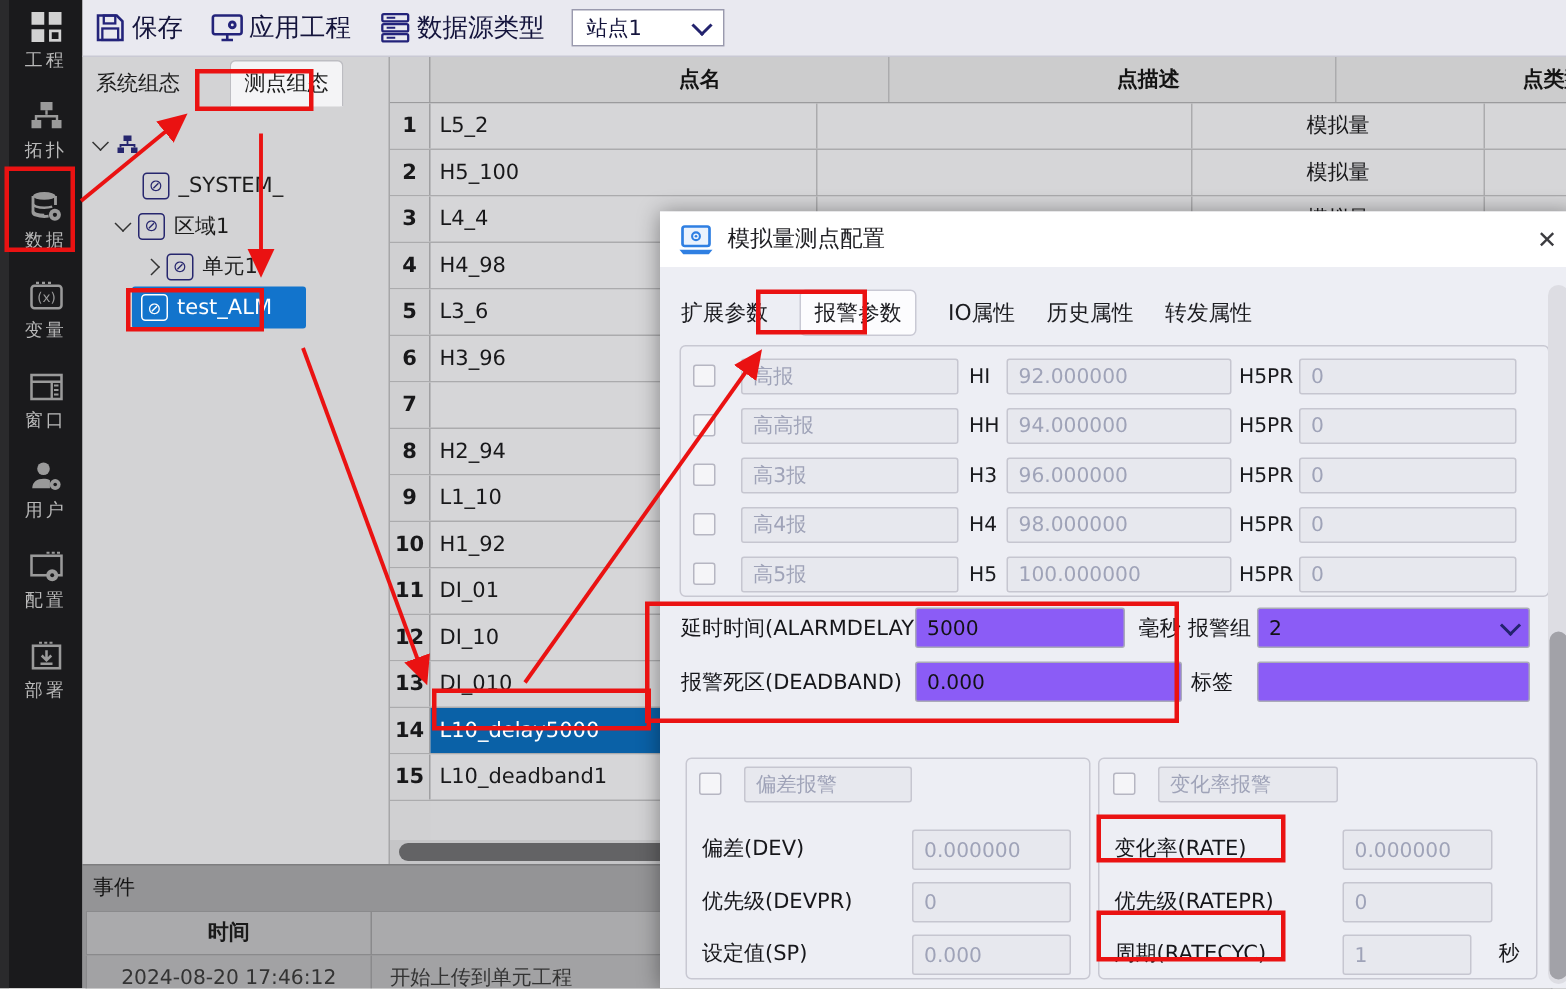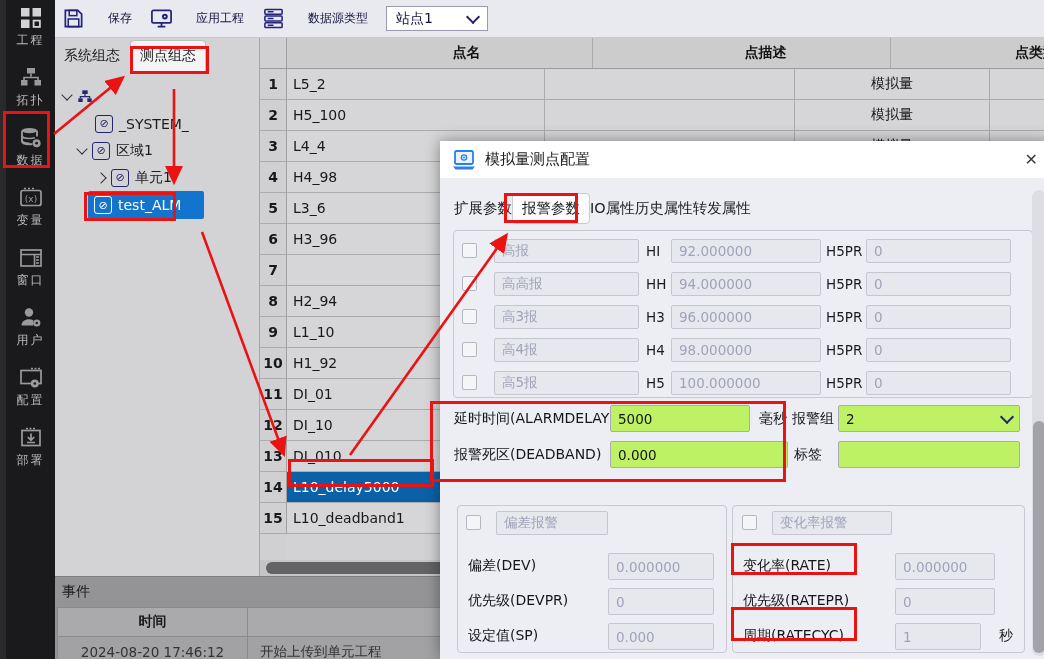--- a/index.html
+++ b/index.html
@@ -8,32 +8,32 @@
   
   .sidebar{position:absolute;left:0;top:0;width:55px;height:659px;background:#1a1a1c;
            display:flex;flex-direction:column;align-items:center;padding-top:6px;box-sizing:border-box;gap:17px;
            border-left:6px solid #2a2a2c;}
   .side-item{display:flex;flex-direction:column;align-items:center;gap:2px;width:100%;}
   .side-item svg{width:24px;height:24px;}
   .side-label{font-size:12px;color:#b9b9b9;letter-spacing:2px;white-space:nowrap;}
   
   .toolbar{position:absolute;left:55px;top:0;width:989px;height:38px;background:#e9e9f0;
            border-bottom:1px solid #c9c9d4;display:flex;align-items:center;gap:18px;padding-left:7px;box-sizing:border-box;}
-  .tbtn{display:flex;align-items:center;gap:23px;font-size:12px;color:#14143c;cursor:default;}
+  .tbtn{display:flex;align-items:center;gap:3px;font-size:17px;color:#14143c;cursor:default;}
   .tbtn svg{width:23px;height:23px;}
   .site-select{width:102px;height:25px;background:#fff;border:1px solid #9a9aae;display:flex;align-items:center;
                justify-content:space-between;padding:5px 9px;font-size:14px;color:#14143c;box-sizing:border-box;}
   .chev{width:8px;height:8px;border-left:2px solid #23236e;border-bottom:2px solid #23236e;
         transform:rotate(-45deg);margin-top:-4px;}
   
   .tree-panel{position:absolute;left:55px;top:38px;width:205px;height:538px;background:#d3d3d5;
               border-right:1px solid #a6a6a8;box-sizing:border-box;}
   .tree-tabs{height:33px;display:flex;align-items:flex-end;font-size:14px;color:#1c1c1c;}
   .tree-tab{padding:6px 9px;display:flex;align-items:center;}
-  .tree-tab.active{background:#f4f4f6;border:1px solid #bdbdc2;border-bottom:none;border-radius:4px 4px 0 0;margin-left:1px;}
+  .tree-tab.active{background:#f4f4f6;border:1px solid #bdbdc2;border-bottom:none;border-radius:4px 4px 0 0;margin-left:24px;}
   .tree-body{padding-top:12px;font-size:14px;color:#1c1c1c;}
   .trow{display:flex;align-items:center;height:27px;gap:6px;}
   .texp{width:7px;height:7px;border-left:1.8px solid #333;border-bottom:1.8px solid #333;flex:none;}
   .texp.open{transform:rotate(-45deg);margin-top:-3px;}
   .texp.closed{transform:rotate(-135deg);margin-left:2px;}
   .node-ico{width:16px;height:16px;border:1.6px solid #26266e;border-radius:3px;display:flex;align-items:center;
             justify-content:center;font-size:11px;line-height:1;color:#26266e;flex:none;background:transparent;}
   .trow.selrow{margin-left:33px;width:110px;background:#1274cc;color:#fff;height:28px;padding-left:6px;border-radius:2px;}
   .trow.selrow .node-ico{border-color:#fff;color:#fff;}
   
@@ -59,31 +59,31 @@
   .e-head{display:flex;height:30px;background:#aaaaac;border:1px solid #8a8a8c;font-size:14px;font-weight:bold;color:#1a1a1a;box-sizing:border-box;}
   .e-col1{width:190px;display:flex;align-items:center;justify-content:center;border-right:1px solid #8a8a8c;box-sizing:border-box;flex:none;}
   .e-col2{flex:1;display:flex;align-items:center;padding-left:12px;box-sizing:border-box;}
   .e-row{display:flex;height:30px;background:#a2a2a4;border:1px solid #8a8a8c;border-top:none;font-size:13.5px;color:#333;box-sizing:border-box;}
   
   .dialog{position:absolute;left:420px;top:141px;width:610px;height:518px;background:#edeef4;
           box-shadow:0 0 14px rgba(0,0,0,.4);z-index:10;margin-left:20px;}
   .d-title{height:37px;background:#fff;display:flex;align-items:center;padding:0 12px;gap:9px;font-size:15px;color:#202024;}
   .d-title svg{width:24px;height:22px;}
   .d-close{margin-left:auto;font-size:16px;color:#3c3c40;cursor:default;}
-  .d-tabs{position:absolute;left:14px;top:52px;display:flex;align-items:center;font-size:14.5px;color:#1c1c20;}
+  .d-tabs{position:absolute;left:14px;top:52px;display:flex;align-items:center;gap:21px;font-size:14.5px;color:#1c1c20;}
   .d-tab{cursor:default;}
   .d-tab.active{background:#fcfcfe;border:1px solid #c9c9d4;border-radius:4px;padding:5px 9px;}
   .alarm-group{position:absolute;left:13px;top:89px;width:580px;height:168px;border:1px solid #c8c8d2;border-radius:4px;box-sizing:border-box;}
   .a-row{position:absolute;left:0;width:100%;height:24px;}
   .a-row>*{position:absolute;top:0;}
   .cb{width:15px;height:15px;border:1.5px solid #b6b6c2;background:#f5f5f8;border-radius:2px;box-sizing:border-box;}
   .a-cb{left:8px;top:4px;}
   .field{height:24px;box-sizing:border-box;border:1px solid #c6c6d0;background:#e7e8ee;color:#9fa3b8;
          font-size:13.5px;display:flex;align-items:center;padding:0 7px;border-radius:2px;white-space:nowrap;overflow:hidden;}
-  .field.on{background:#bef264;border-color:#aaaab8;color:#121216;}
+  .field.on{background:#8b5cf6;border-color:#aaaab8;color:#121216;}
   .a-name{left:40px;width:145px;}
   .a-code{left:192px;width:24px;top:4px;font-size:13.5px;color:#1a1a1e;}
   .a-val{left:217px;width:150px;}
   .a-prl{left:372px;top:4px;font-size:13.5px;color:#1a1a1e;}
   .a-pr{left:412px;width:145px;}
   .m-label{position:absolute;font-size:14px;color:#16161a;white-space:nowrap;}
   .m-field{position:absolute;height:27px;}
   .d-select{justify-content:space-between;}
   .sub-group{position:absolute;border:1px solid #c8c8d2;border-radius:4px;box-sizing:border-box;}
   .sub-group>*{position:absolute;}

